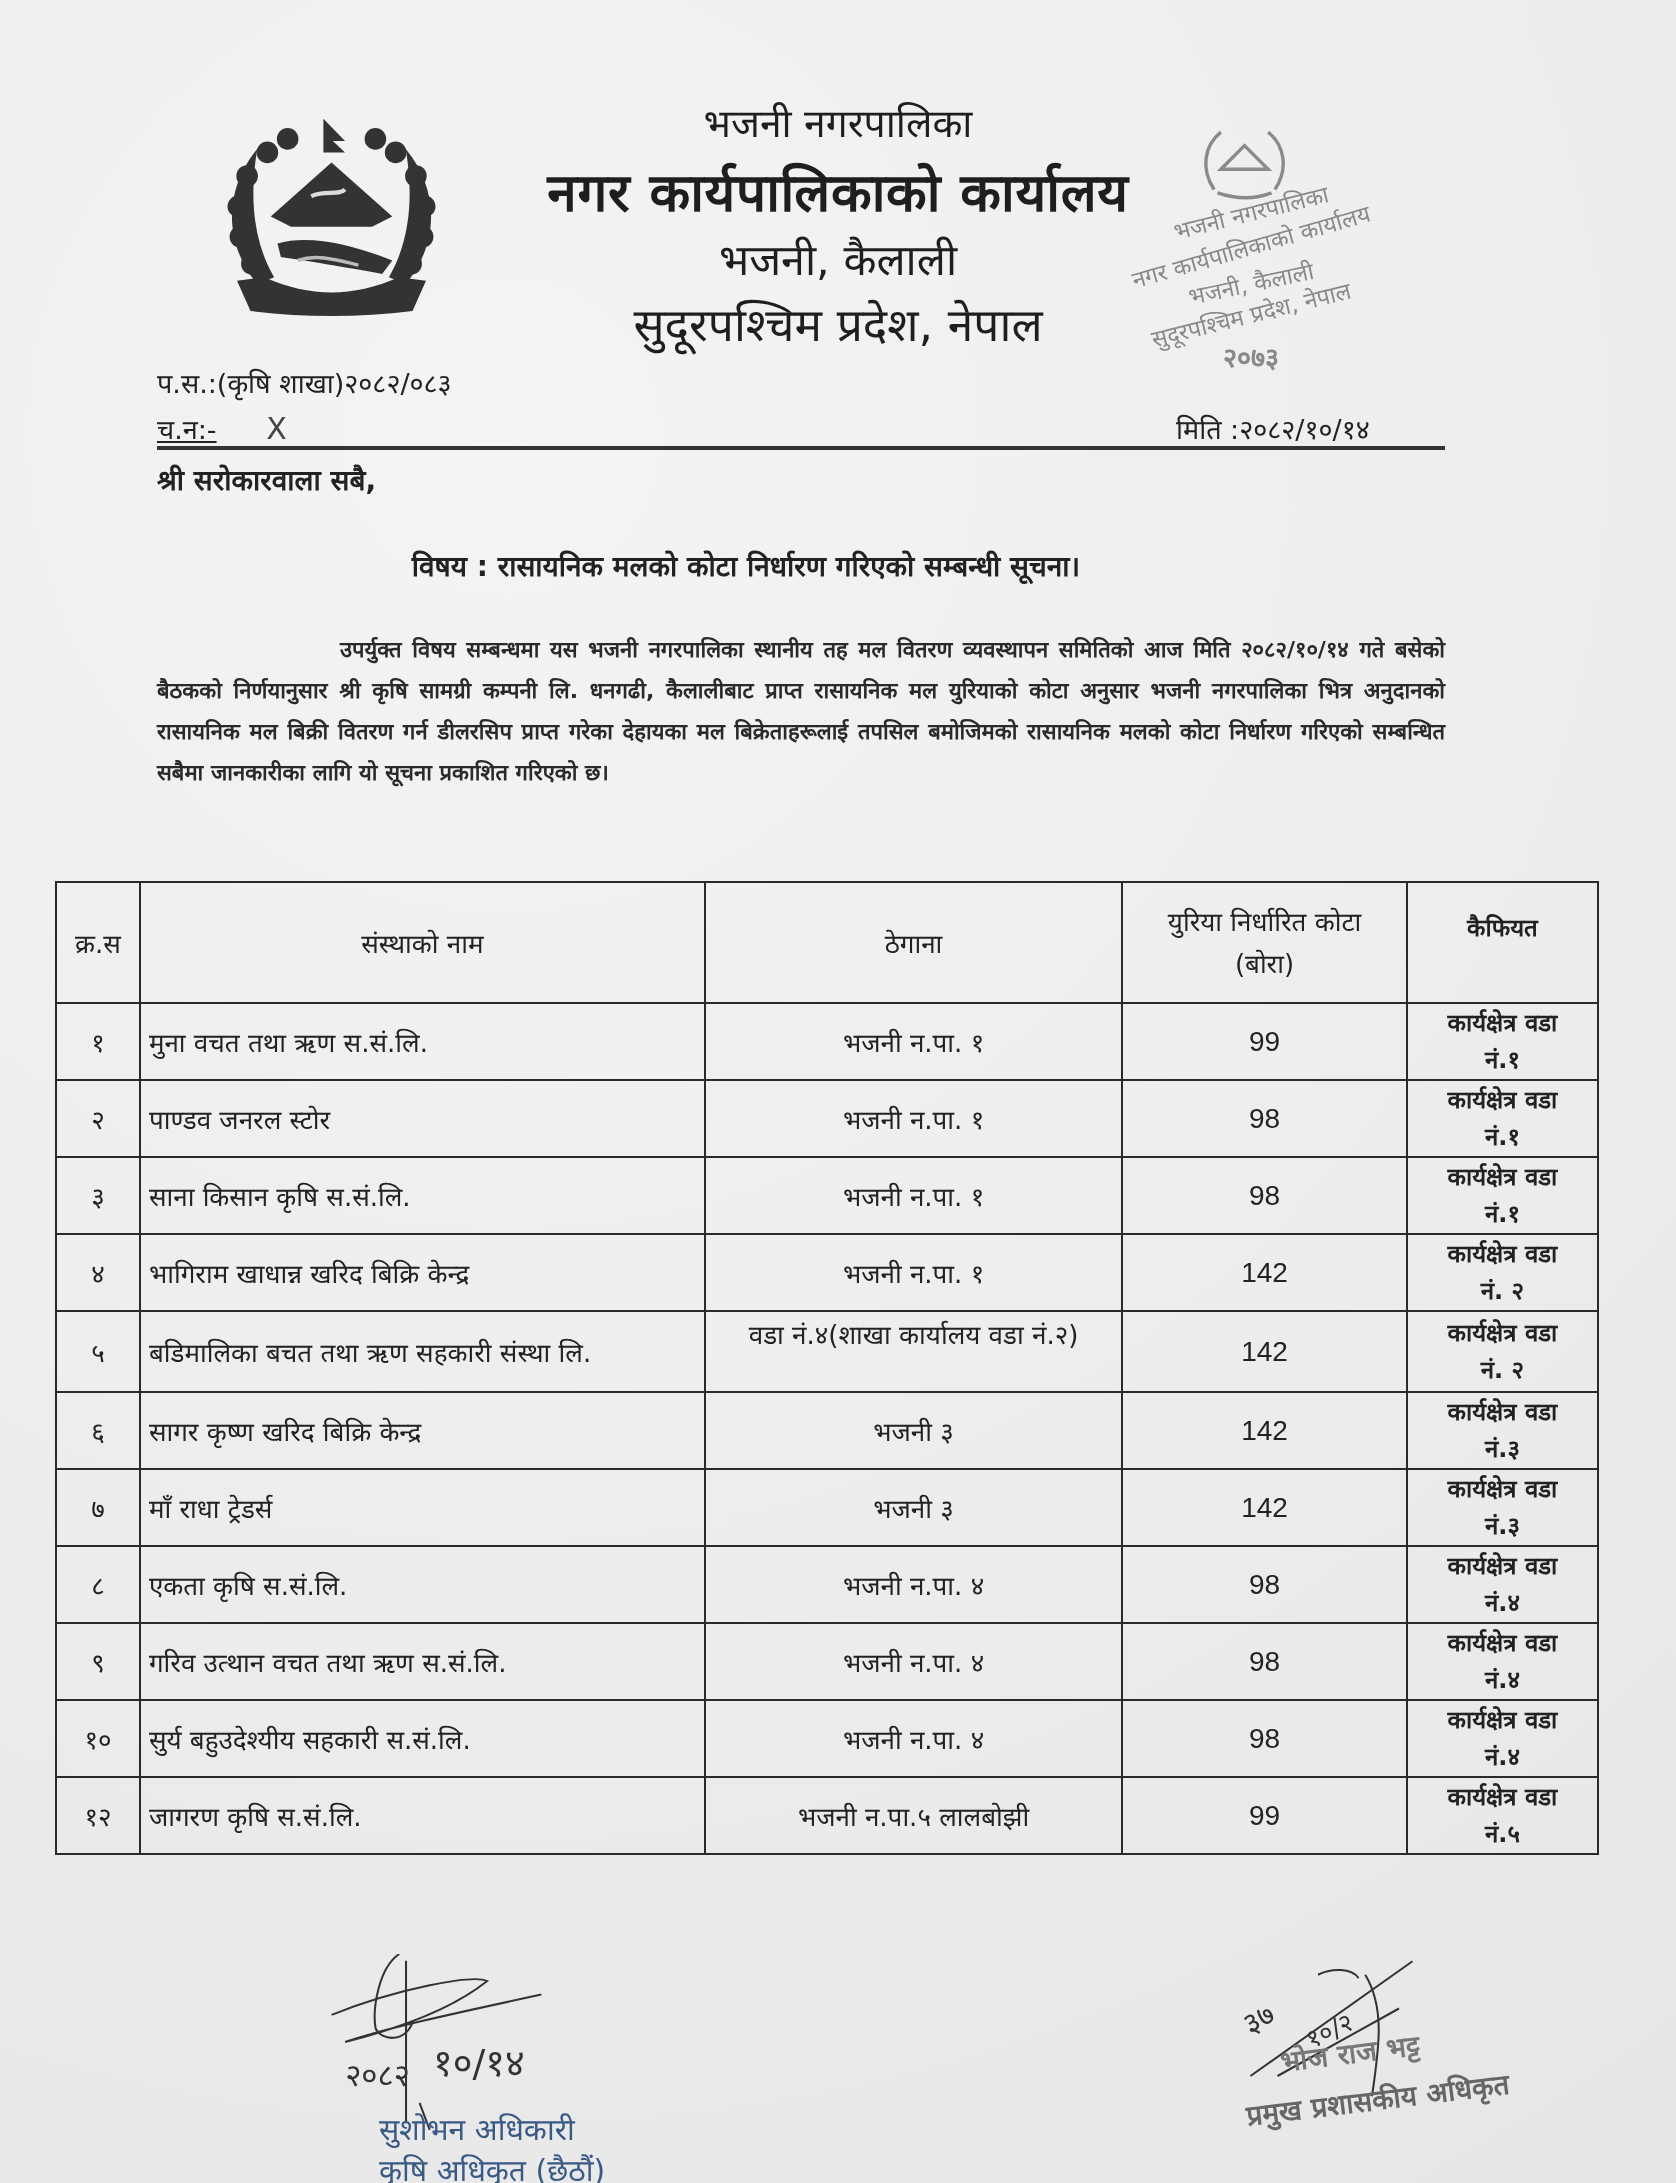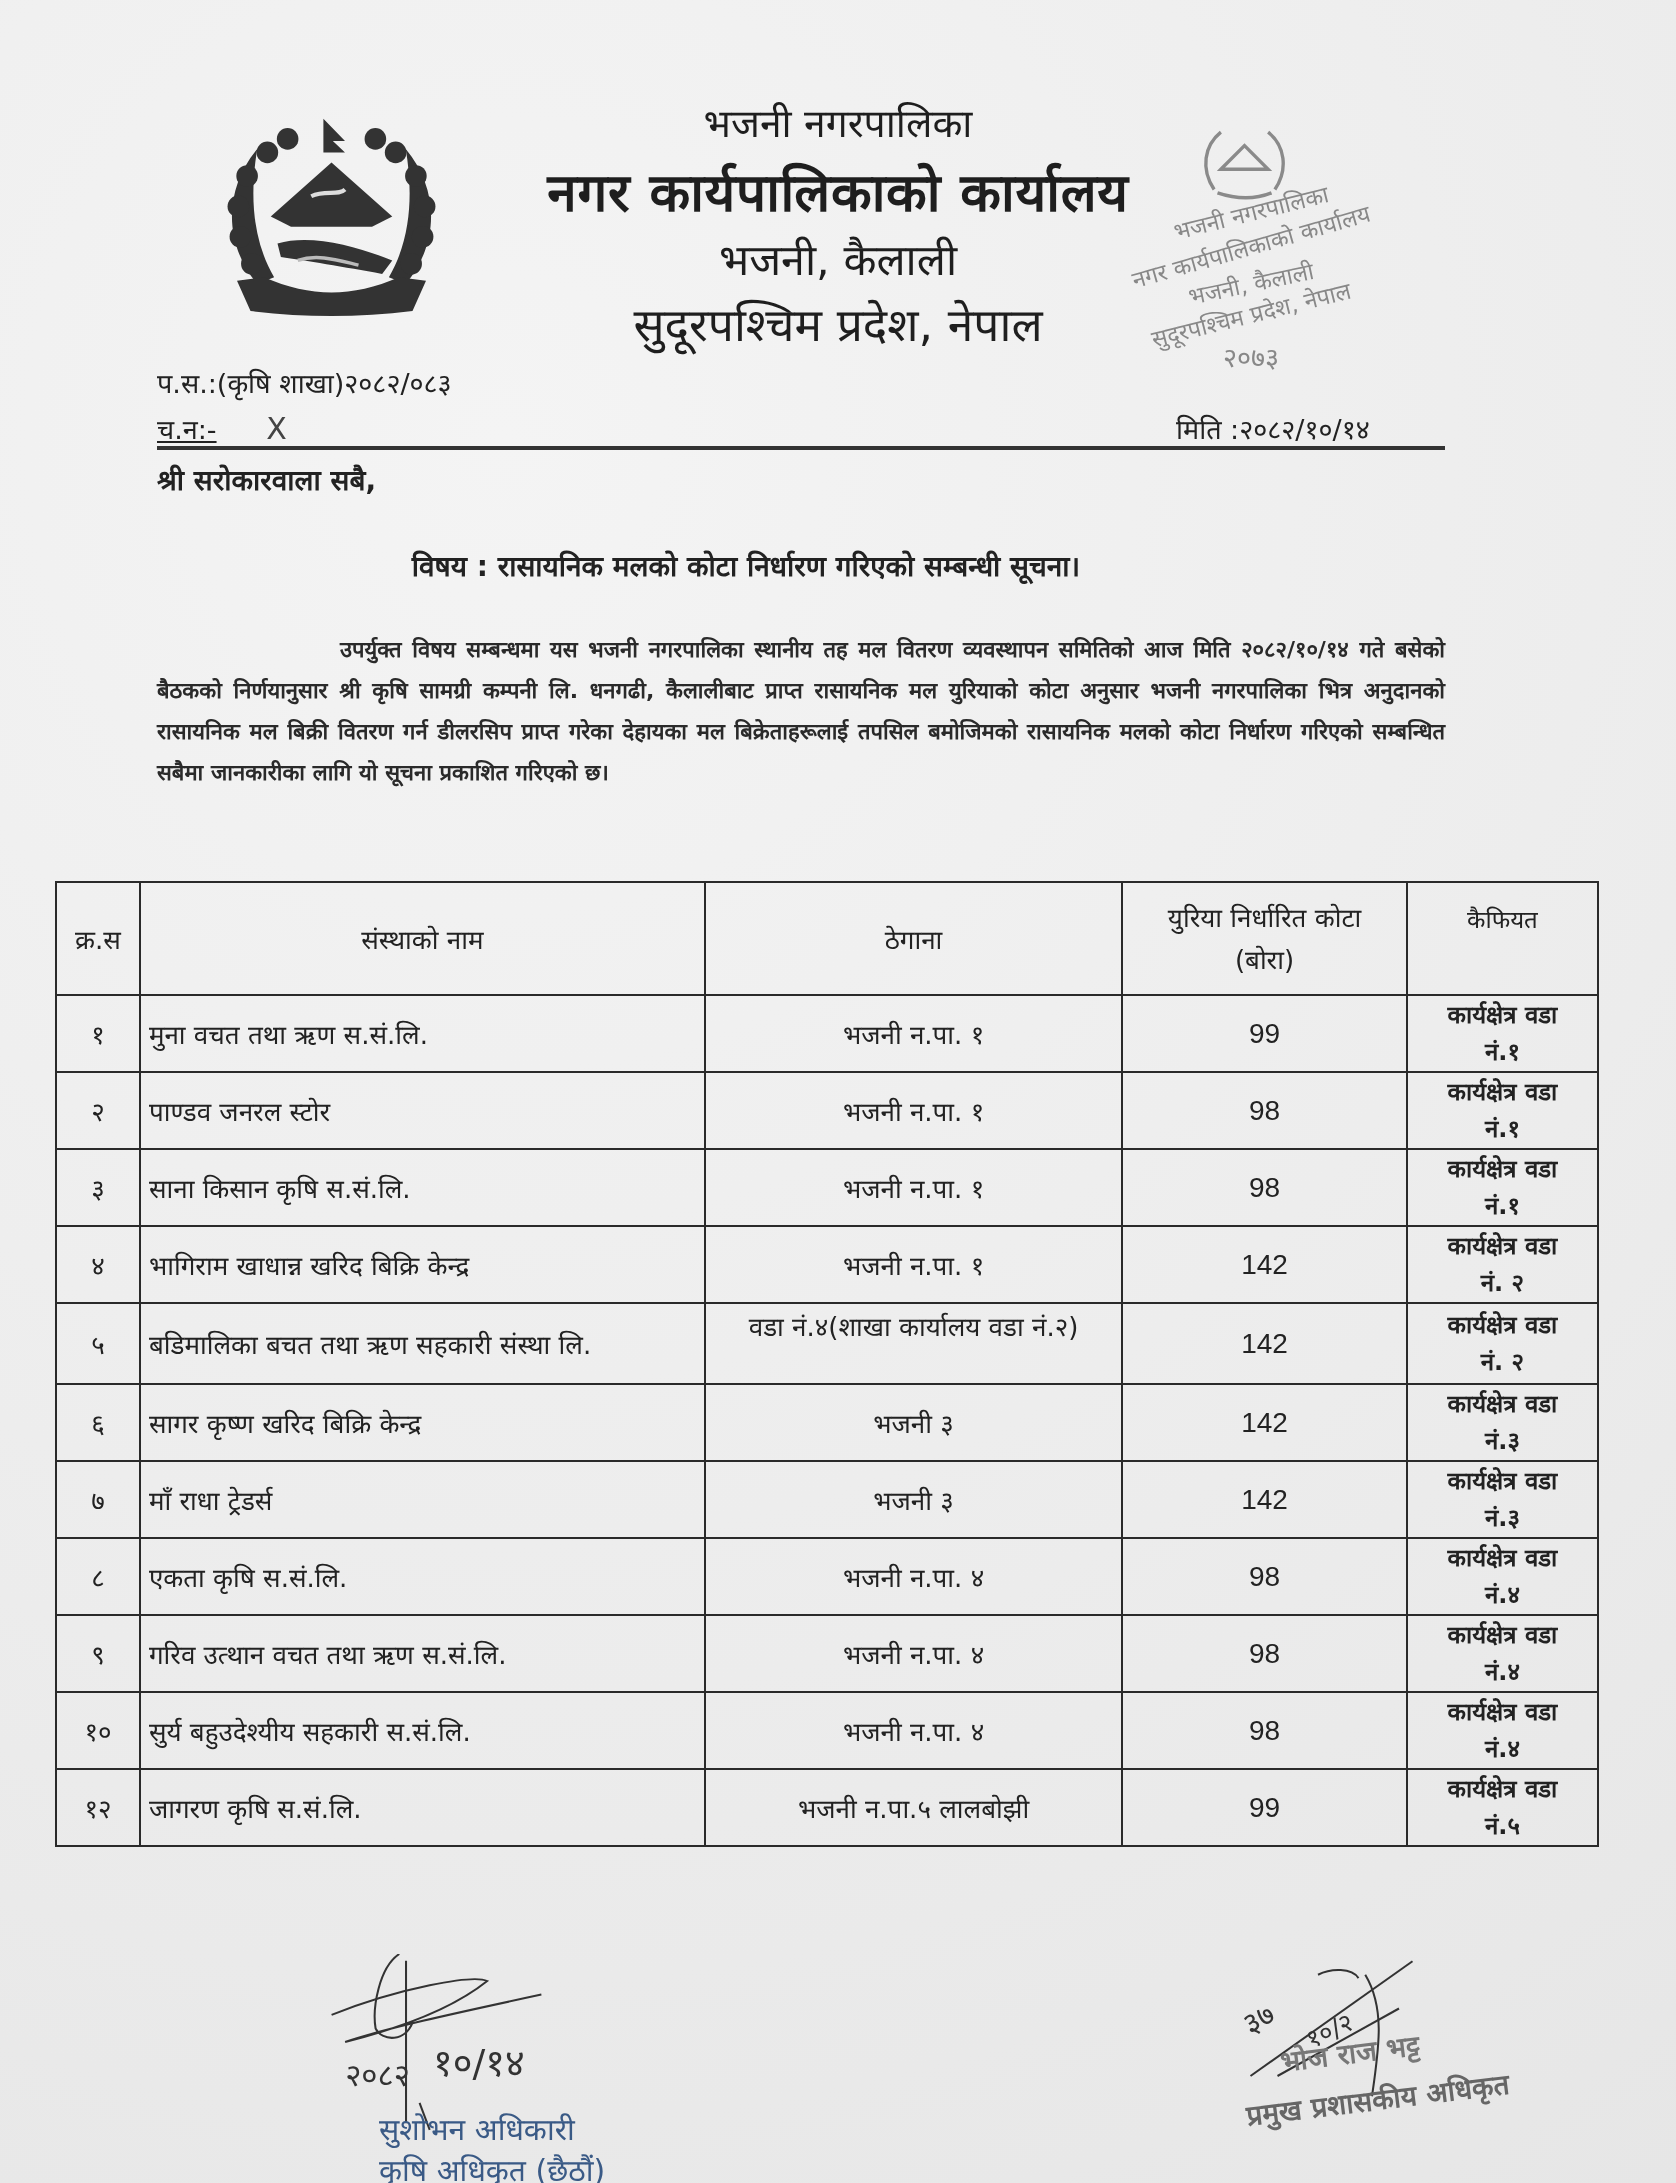--- a/index.html
+++ b/index.html
@@ -23,21 +23,21 @@
   .hdr-4 { top: 292px; font-size: 46px; }
 
   
   .stamp { left: 1109px; top: 115px; width: 284px; height: 270px; color: #8a8a8a; }
   .stamp-emblem { position: absolute; left: 88px; top: 6.8px; width: 95px; height: 81px; }
   .stamp-text { position: absolute; left: 0; width: 284px; text-align: center; font-size: 23px; color: #888; white-space: nowrap; }
   .stamp-t1 { top: 81px; transform: rotate(-14deg); }
   .stamp-t2 { top: 115px; transform: rotate(-16deg); }
   .stamp-t3 { top: 152px; transform: rotate(-12deg); }
   .stamp-t4 { top: 183px; transform: rotate(-14deg); }
-  .stamp-t5 { top: 223px; font-size: 27px; }
+  .stamp-t5 { top: 223px; font-size: 27px; font-weight: bold; }
 
   
   .ref { font-size: 27px; color: #222; white-space: nowrap; }
   .ref-ps { left: 157px; top: 364px; }
   .ref-cn { left: 157px; top: 410px; }
   .ref-cn .cn-label { text-decoration: underline; text-align: center; }
   .ref-cn .cn-mark { margin-left: 41px; font-size: 30px; color: #444; font-family: "DejaVu Sans", sans-serif; }
   .ref-date { left: 1176px; top: 410px; }
   .rule { left: 157px; top: 446px; width: 1288px; height: 4px; background: #333; }
   .salutation { left: 157px; top: 460px; font-size: 28px; font-weight: bold; }
@@ -52,21 +52,21 @@
   .tbl th, .tbl td { border: 2px solid #2a2a2a; font-size: 26px; padding: 0 8px; vertical-align: middle; }
   .tbl th { height: 92px; font-weight: normal; color: #222; }
   .tbl td { height: 75px; }
   .tbl .c-sn { width: 61px; text-align: center; }
   .tbl .c-name { width: 514px; text-align: left; border-radius: 12px; }
   .tbl .c-addr { width: 375px; text-align: center; }
   .tbl .c-qty { width: 250px; text-align: center; font-family: "Liberation Sans", sans-serif; font-size: 28px; }
   .tbl .c-rem { width: 162px; text-align: center; font-weight: bold; font-size: 24px; line-height: 37px; }
   .tbl td.c-addr.top { vertical-align: top; padding-top: 4px; }
   .tbl th.c-qty { font-family: "DejaVu Sans", sans-serif; font-size: 26px; line-height: 42px; }
-  .tbl th.c-rem { vertical-align: top; padding-top: 19px; font-weight: normal; }
+  .tbl th.c-rem { vertical-align: top; padding-top: 27px; font-weight: bold; }
 
   
   .sig-left { left: 318px; top: 1954px; width: 352px; height: 203px; }
   .sig-left-name { left: 379px; top: 2108px; font-size: 30px; color: #3a5a86; white-space: nowrap; }
   .sig-left-title { left: 379px; top: 2149px; font-size: 30px; color: #3a5a86; white-space: nowrap; }
   .sig-right { left: 1237px; top: 1941px; width: 243px; height: 162px; }
   .sig-right-name { left: 1278px; top: 2042px; font-size: 28px; color: #777; white-space: nowrap; transform: rotate(-7deg); transform-origin: left top; font-weight: bold; }
   .sig-right-title { left: 1244px; top: 2096px; font-size: 28px; color: #666; white-space: nowrap; transform: rotate(-7deg); transform-origin: left top; font-weight: bold; }
 </style>
 </head>

